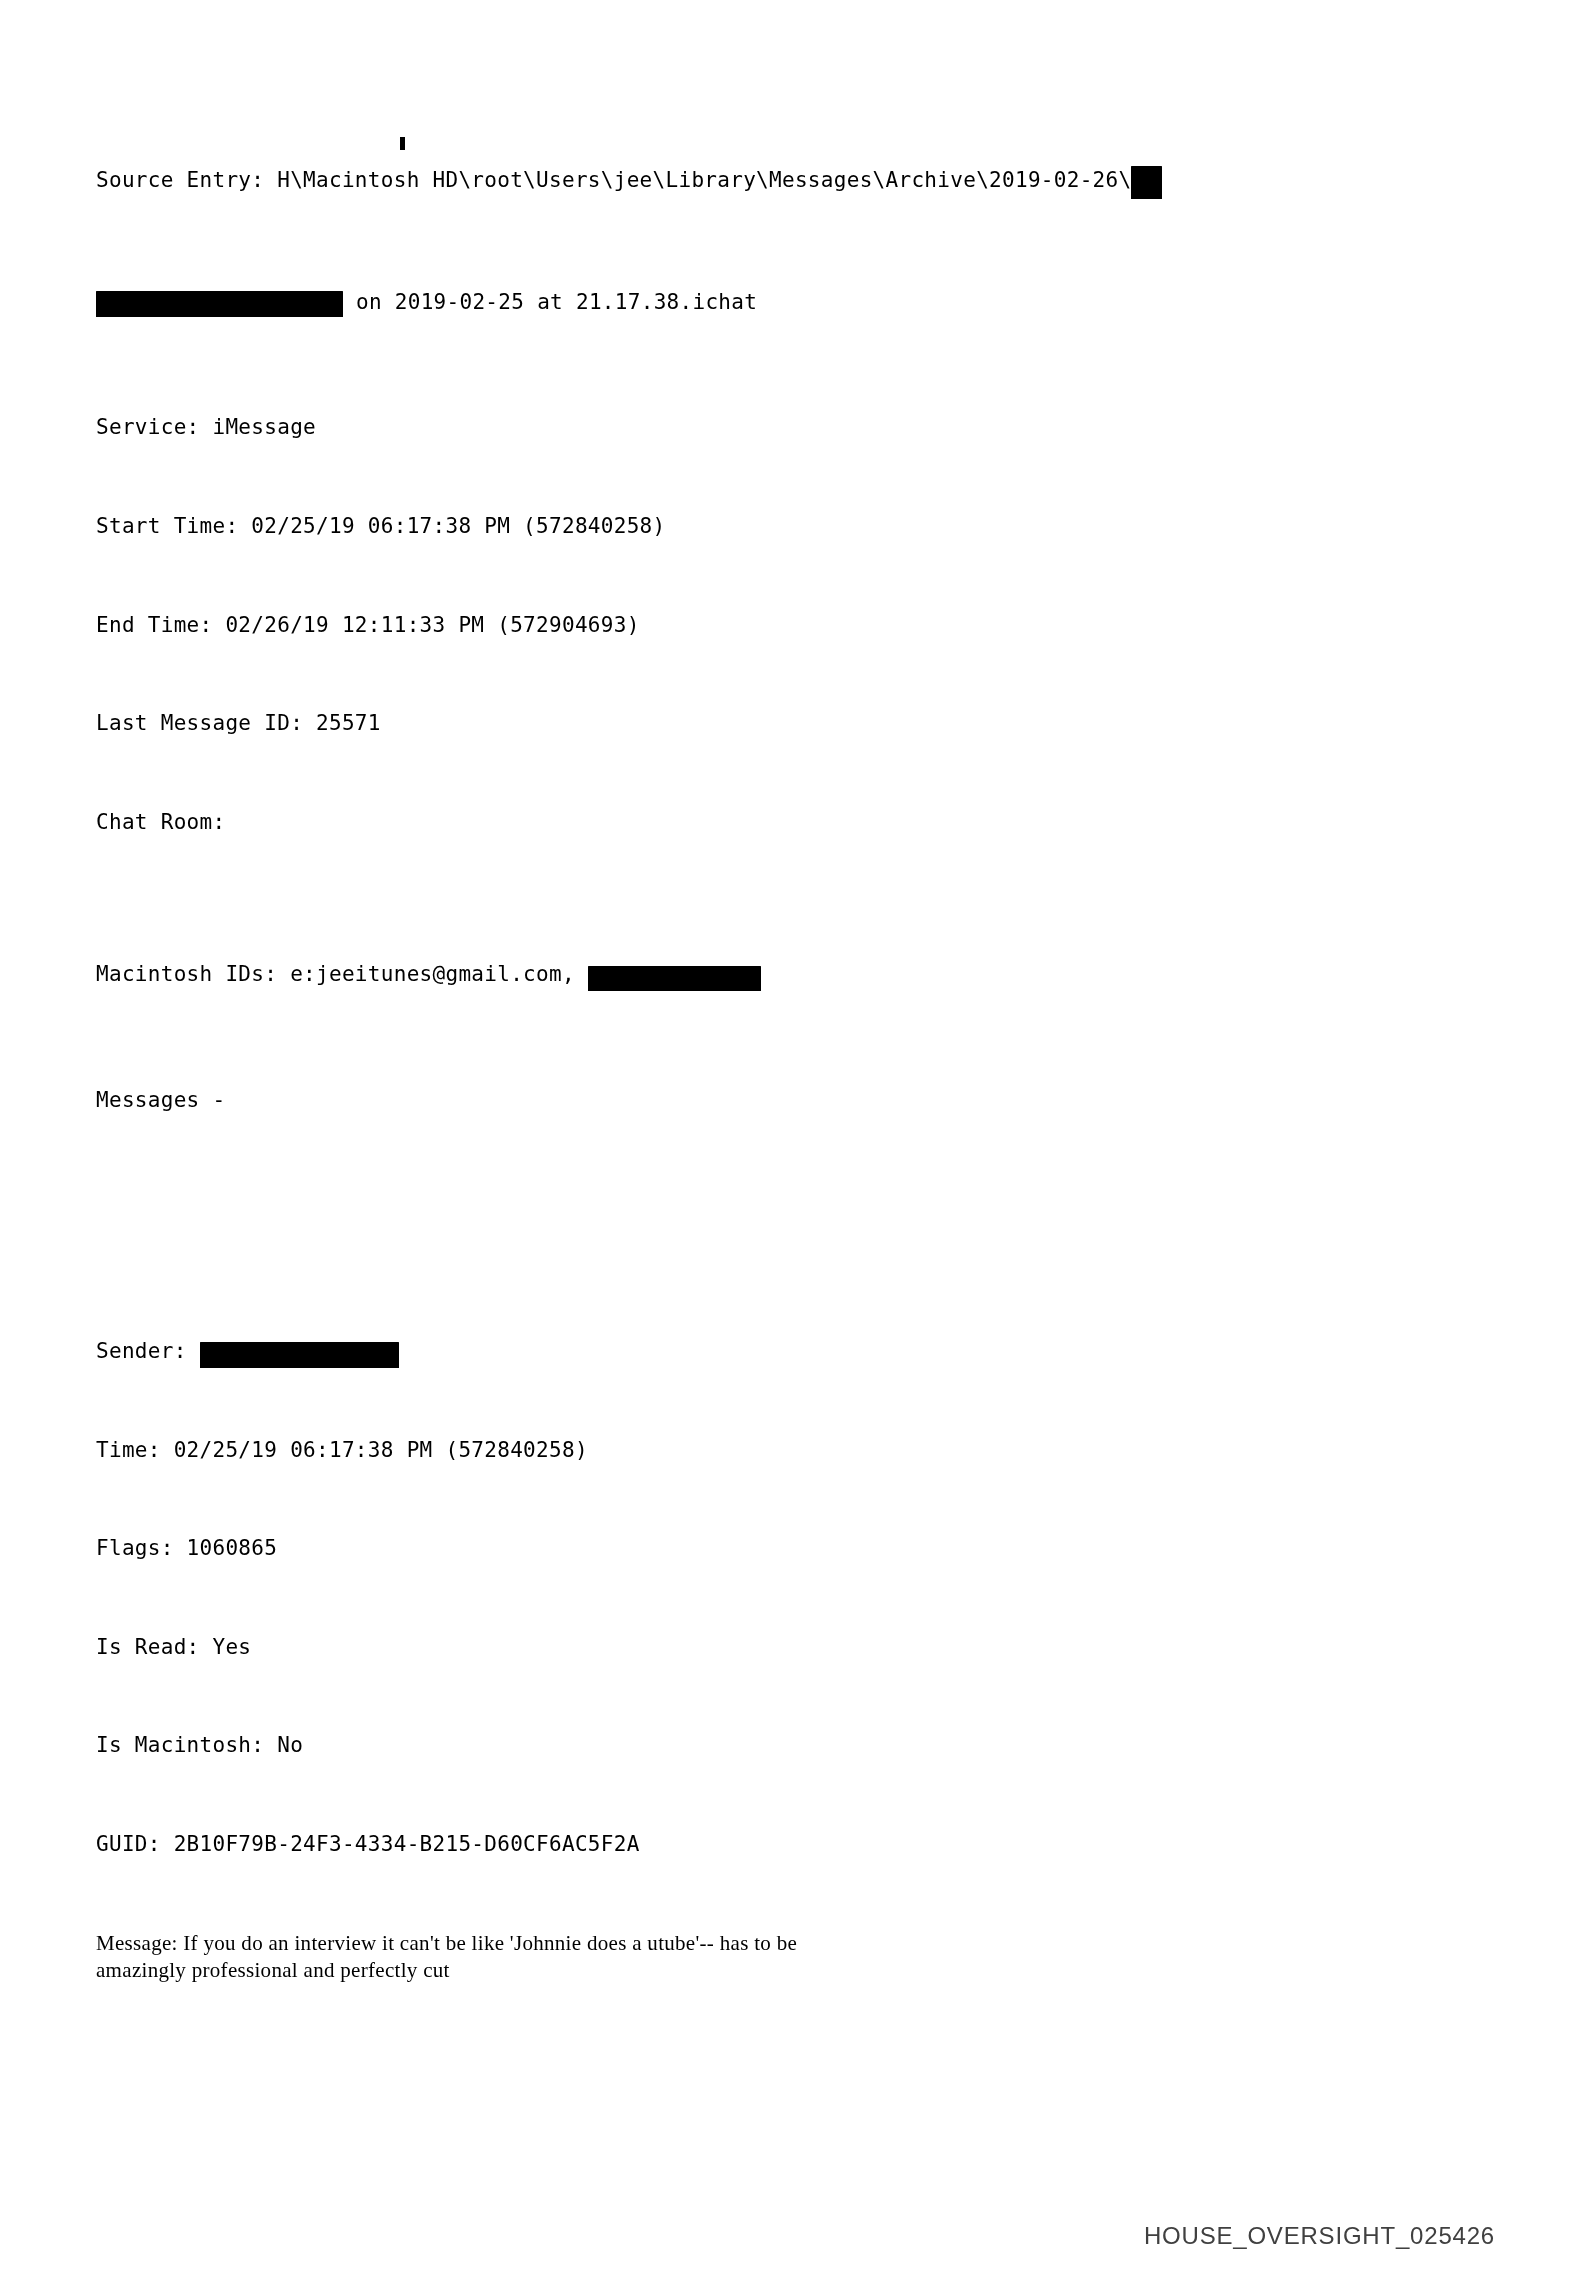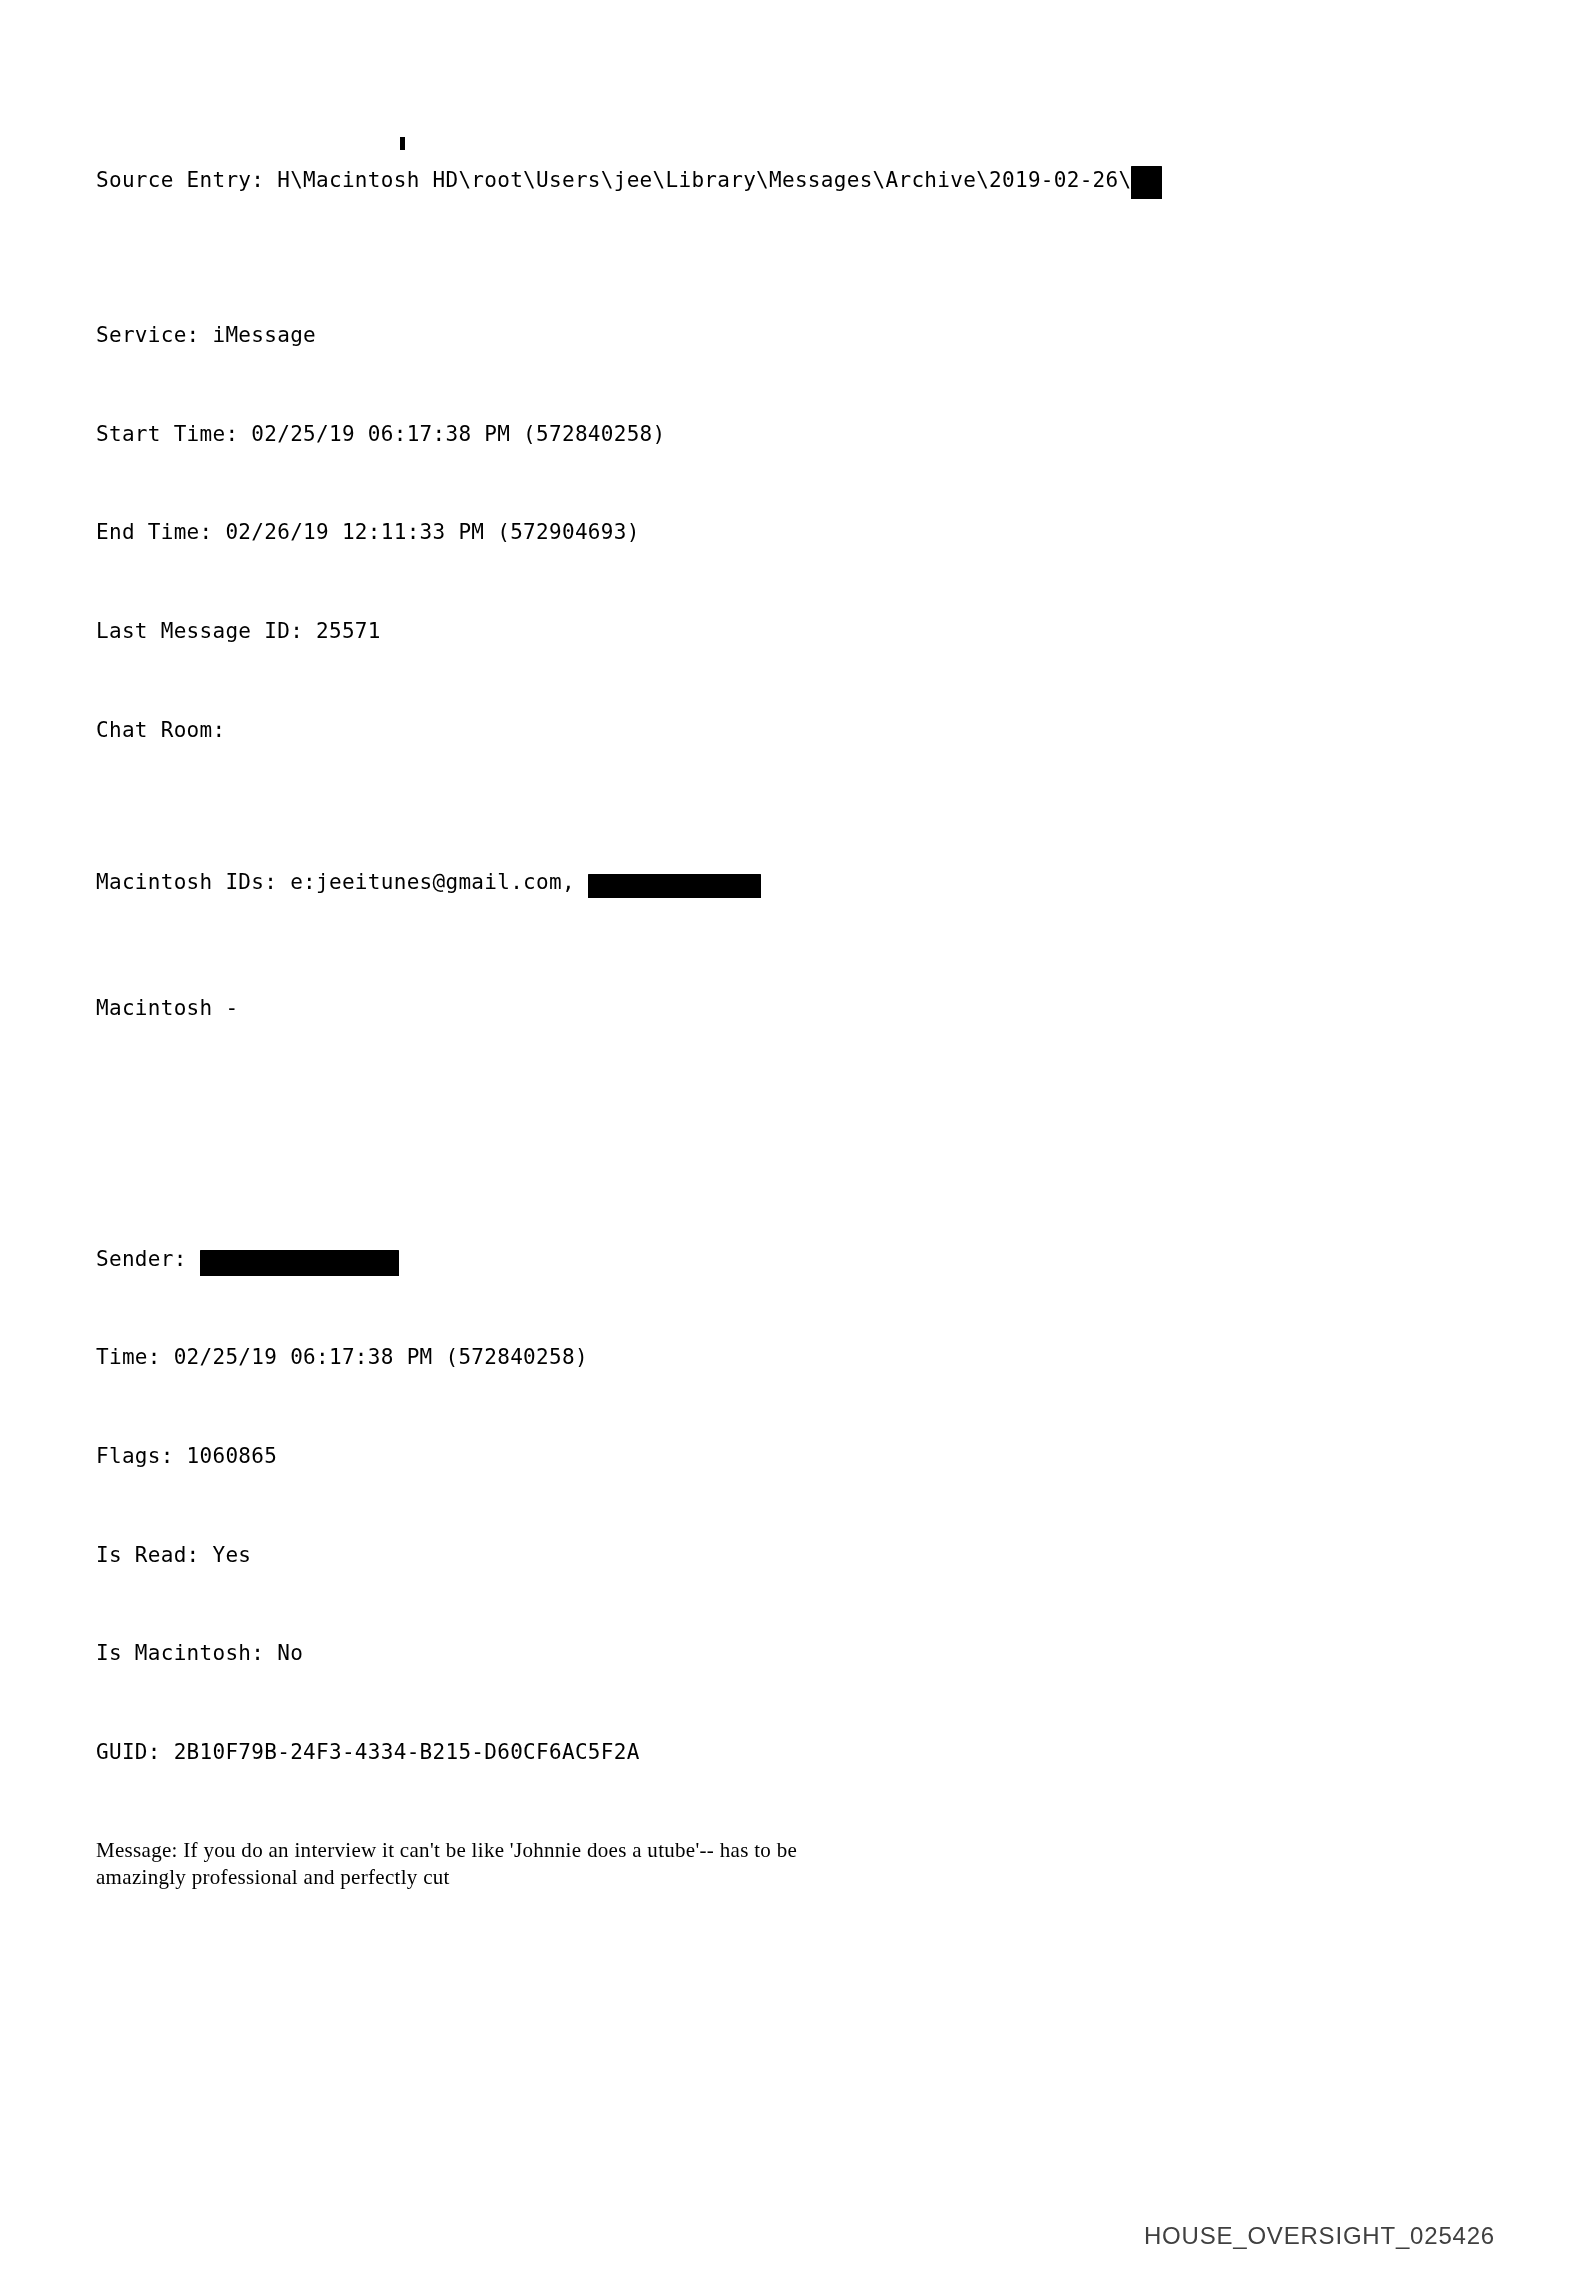--- a/index.html
+++ b/index.html
@@ -100,31 +100,32 @@
   }
 </style>
 </head>
 <body>
 
 <div class="page">
   <div class="doc-body">
 
     <div class="line"><span class="tick"></span><span>Source Entry: </span><span>H\Macintosh HD\root\Users\jee\Library\Messages\Archive\2019-02-26\</span><span class="redact r-top-small"></span></div>
 
+    <div class="line src-line2"><span class="redact r-wide"></span><span> on 2019-02-25 at 21.17.38.ichat</span></div>
 
     <div class="line">Service: iMessage</div>
     <div class="line">Start Time: 02/25/19 06:17:38 PM (572840258)</div>
     <div class="line">End Time: 02/26/19 12:11:33 PM (572904693)</div>
     <div class="line">Last Message ID: 25571</div>
     <div class="line">Chat Room:</div>
 
 
     <div class="line"><span>Macintosh IDs: e:jeeitunes@gmail.com, </span><span class="redact r-pres"></span></div>
 
-    <div class="line">Macintosh -</div>
+    <div class="line">Messages -</div>
 
     <div class="block-gap"></div>
 
     
     <div class="line"><span>Sender: </span><span class="redact r-sender"></span></div>
     <div class="line">Time: 02/25/19 06:17:38 PM (572840258)</div>
     <div class="line">Flags: 1060865</div>
     <div class="line">Is Read: Yes</div>
     <div class="line">Is Macintosh: No</div>
     <div class="line">GUID: 2B10F79B-24F3-4334-B215-D60CF6AC5F2A</div>

